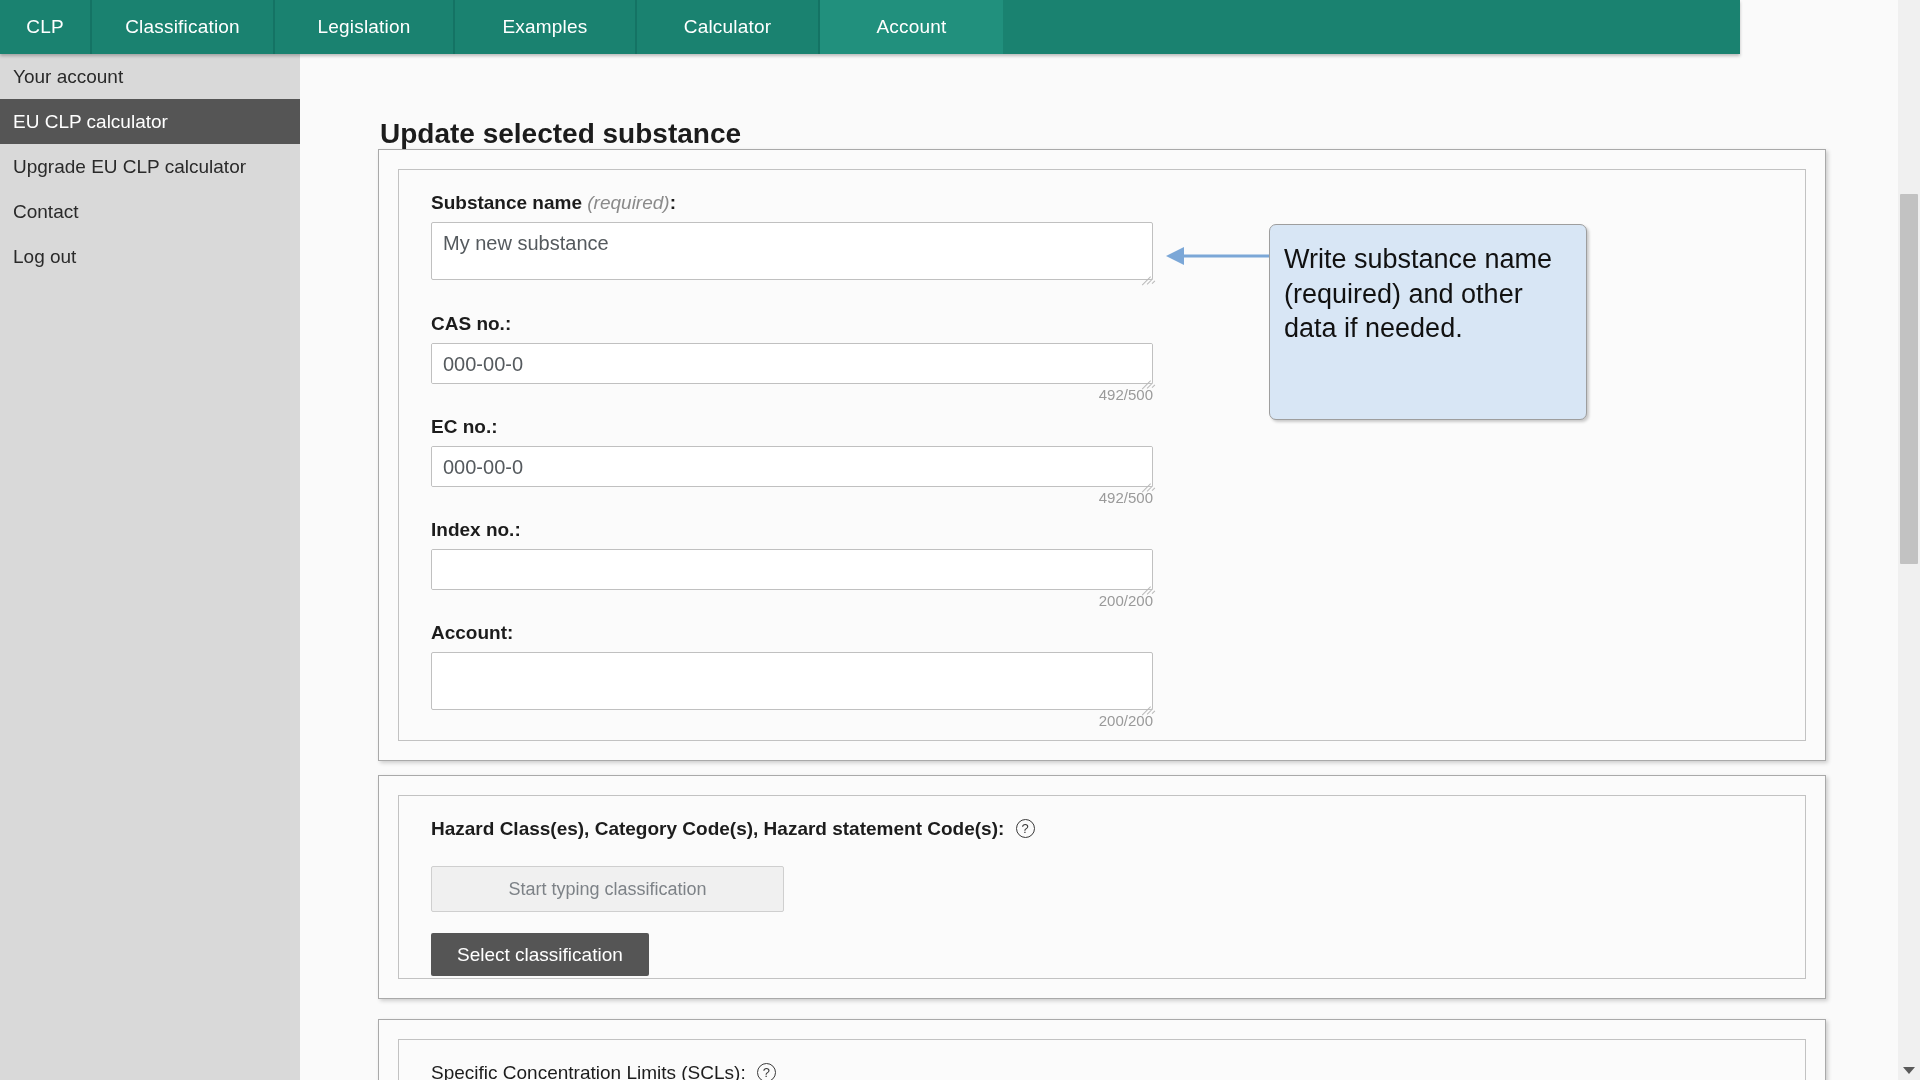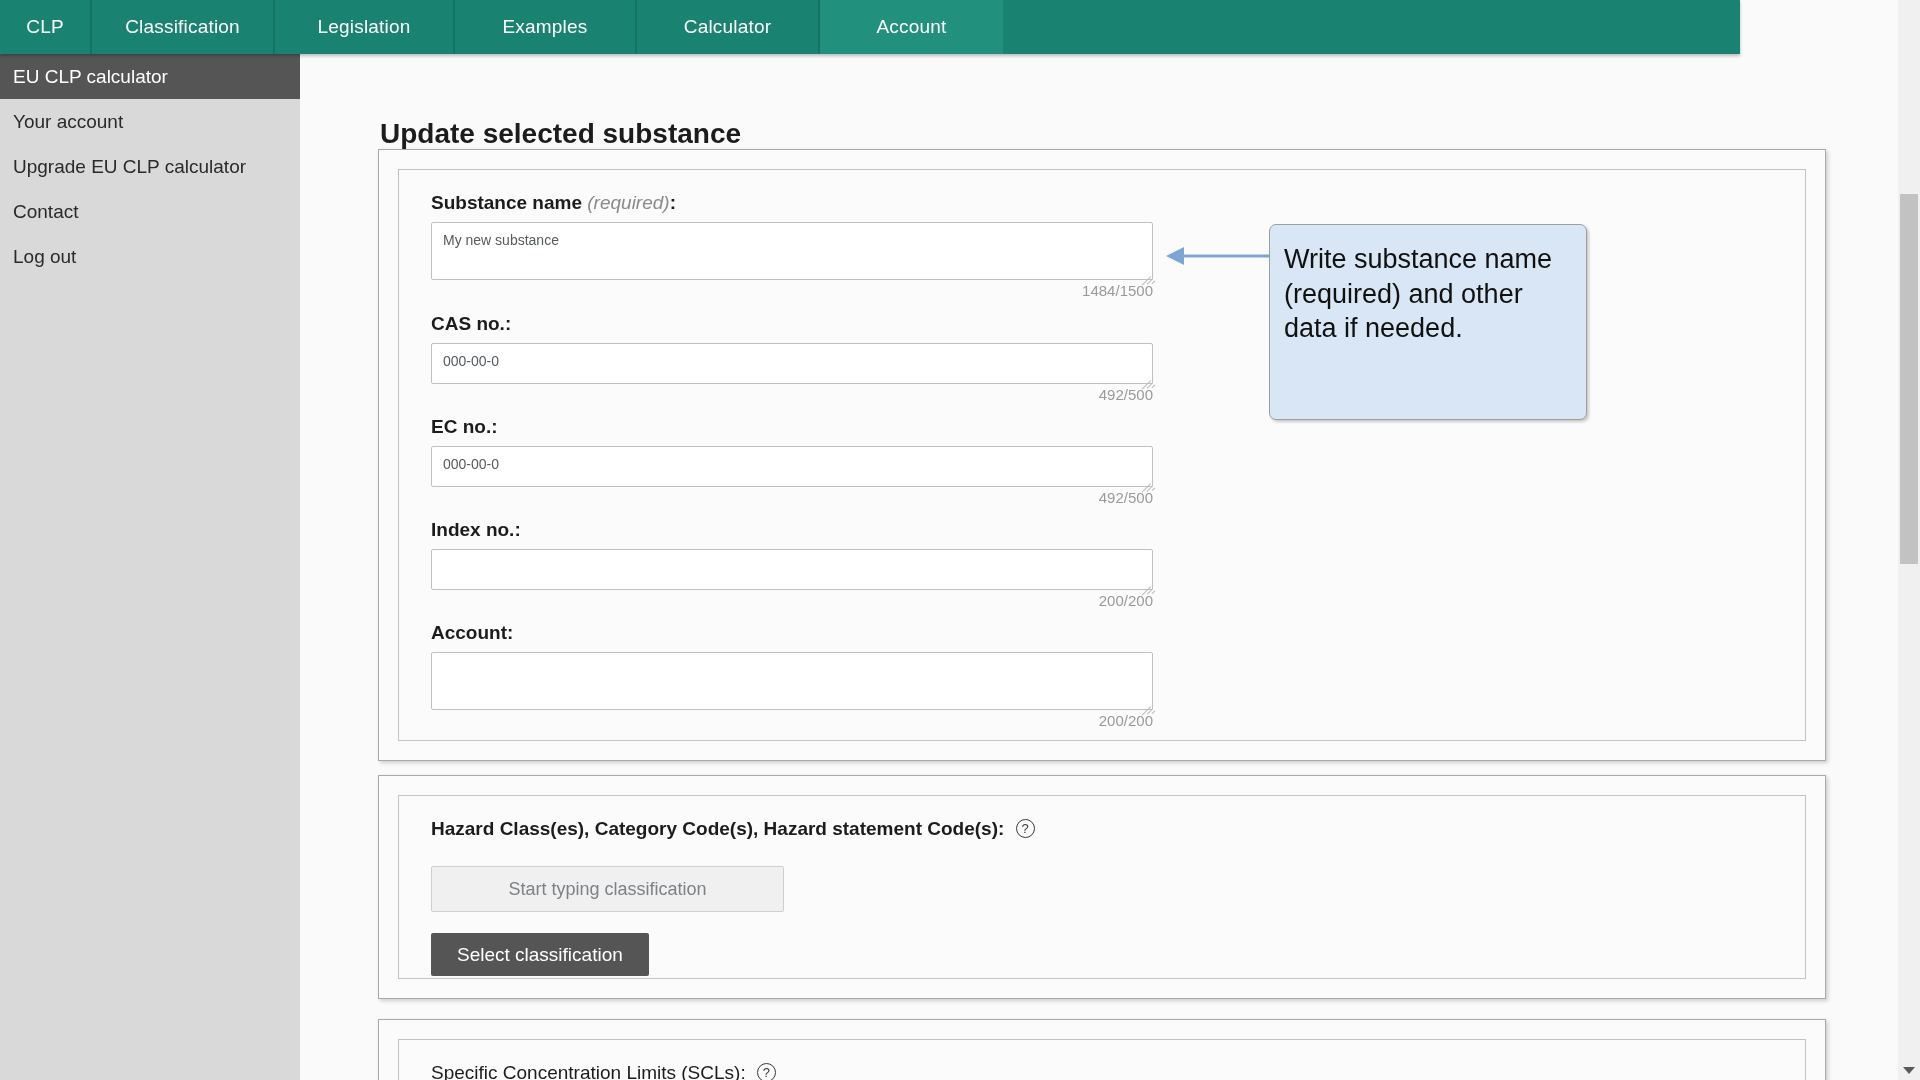--- a/index.html
+++ b/index.html
@@ -126,21 +126,21 @@
   .field-label.normal { font-weight: normal; }
 
   .txtbox {
     position: absolute;
     left: 32px;
     width: 722px;
     background: #ffffff;
     border: 1px solid #c0c0c0;
     border-radius: 2px;
     color: #555a5e;
-    font-size: 14px;
+    font-size: 20px;
     font-family: "Liberation Sans", sans-serif;
     padding: 9px 11px;
     outline: none;
     resize: none;
   }
   .txtbox::placeholder { color: #6f747a; opacity: 1; }
 
   .grip {
     position: absolute;
     width: 13px; height: 13px;
@@ -293,25 +293,25 @@
     </div>
     <div class="navtab w5">
       <span>Calculator</span>
     </div>
     <div class="navtab active">
       <span>Account</span>
     </div>
   </div>
 
   <div id="sidebar">
+    <div class="side-item">
+      <span>Your account</span>
+    </div>
     <div class="side-item active">
       <span>EU CLP calculator</span>
-    </div>
-    <div class="side-item">
-      <span>Your account</span>
     </div>
     <div class="side-item">
       <span>Upgrade EU CLP calculator</span>
     </div>
     <div class="side-item">
       <span>Contact</span>
     </div>
     <div class="side-item">
       <span>Log out</span>
     </div>
@@ -325,21 +325,20 @@
       <div class="inner-box">
 
         <div class="field-label" style="left:32px; top:22px;">
           <span>Substance name</span>
           <span class="req">(required)</span><span>:</span>
         </div>
         <textarea class="txtbox" style="top: 52px; height: 58px;" rows="2">My new substance</textarea>
         <div class="grip" style="left:739px; top:95px;">
             <i></i>
           </div>
-        <div class="counter" style="top:112px;">1484/1500</div>
 
         <div class="field-label" style="left:32px; top:143px;">CAS no.:</div>
         <textarea class="txtbox" style="top: 173px; height: 41px;" rows="1">000-00-0</textarea>
         <div class="grip" style="left:739px; top:199px;">
             <i></i>
           </div>
         <div class="counter" style="top:216px;">492/500</div>
 
         <div class="field-label" style="left:32px; top:246px;">EC no.:</div>
         <textarea class="txtbox" style="top: 276px; height: 41px;" rows="1">000-00-0</textarea>

